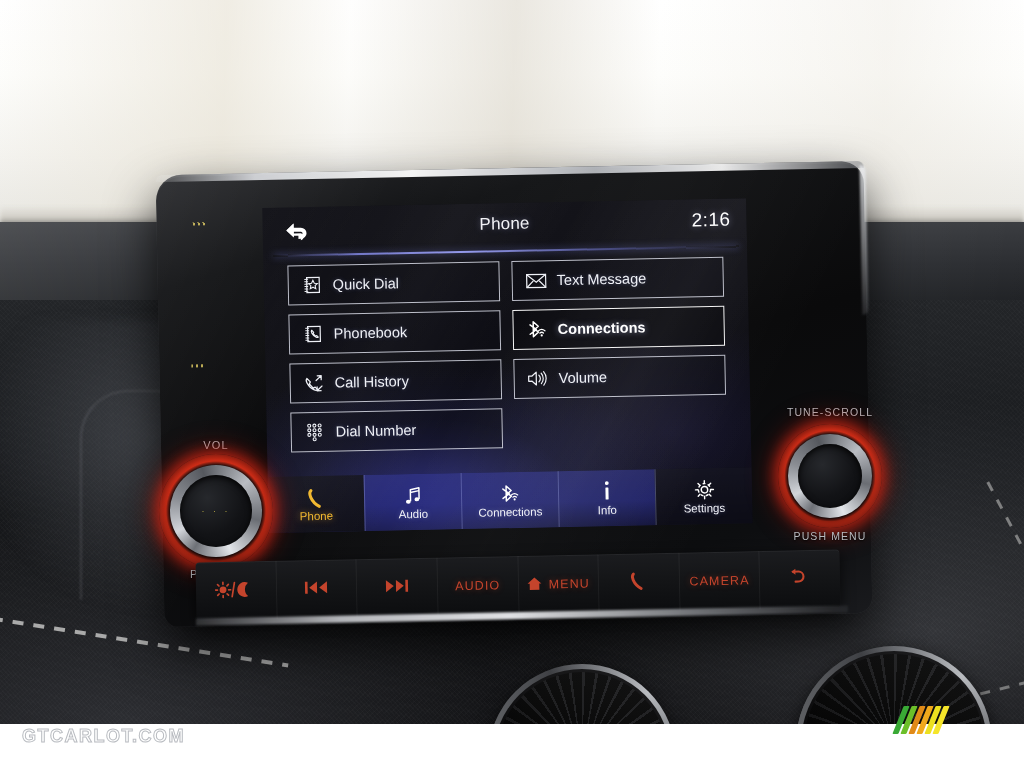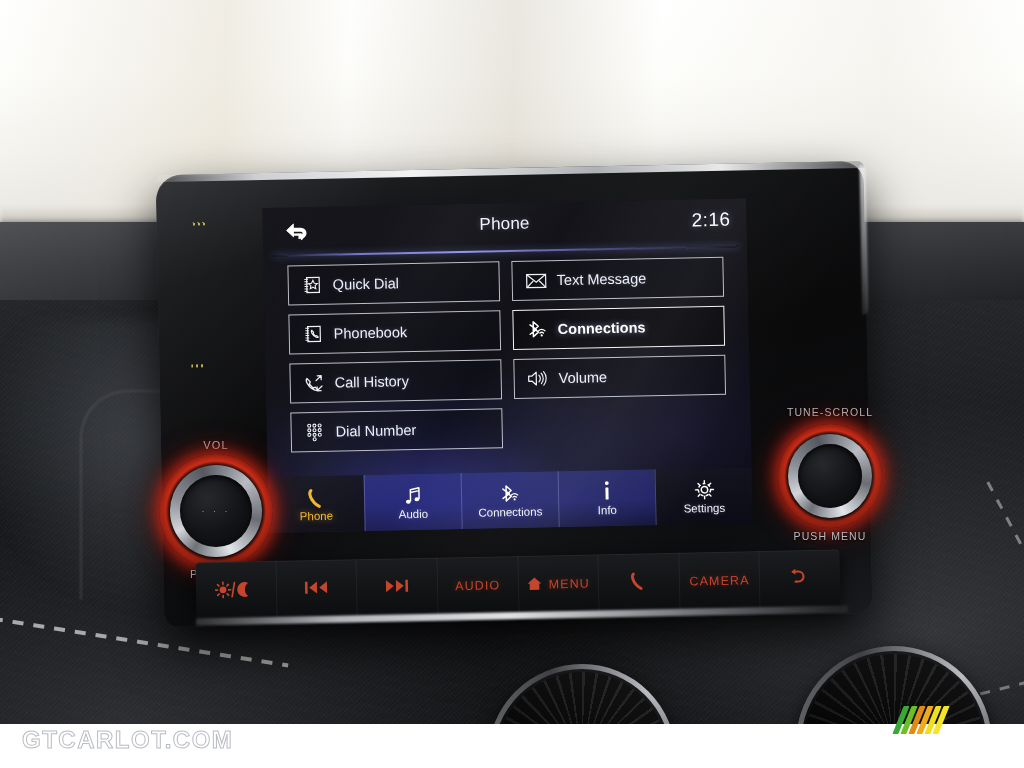--- a/index.html
+++ b/index.html
@@ -283,21 +283,21 @@
     background: linear-gradient(200deg, rgba(255,255,255,0.08) 0%, rgba(0,0,0,0.55) 70%);
   }
 
   
   .wmBar {
     position:absolute; left:0; bottom:0; width:1024px; height:44px;
     background:#ffffff;
   }
   .wmText {
     position:absolute; left:22px; top:726px;
-    font-size:24px; font-weight:bold; letter-spacing:1.5px;
+    font-size:18px; font-weight:bold; letter-spacing:1.5px;
     color: rgba(255,255,255,0.0);
     -webkit-text-stroke: 1px #b9bcc1;
     text-shadow: 0 1px 0 rgba(255,255,255,.6);
   }
   .wmLogo {
     position:absolute; right:44px; top:706px; width:82px; height:28px;
     display:flex; gap:2px; transform: skewX(-22deg);
   }
   .wmLogo i { display:block; width:6px; height:100%; border-radius:1px; }
 </style>

